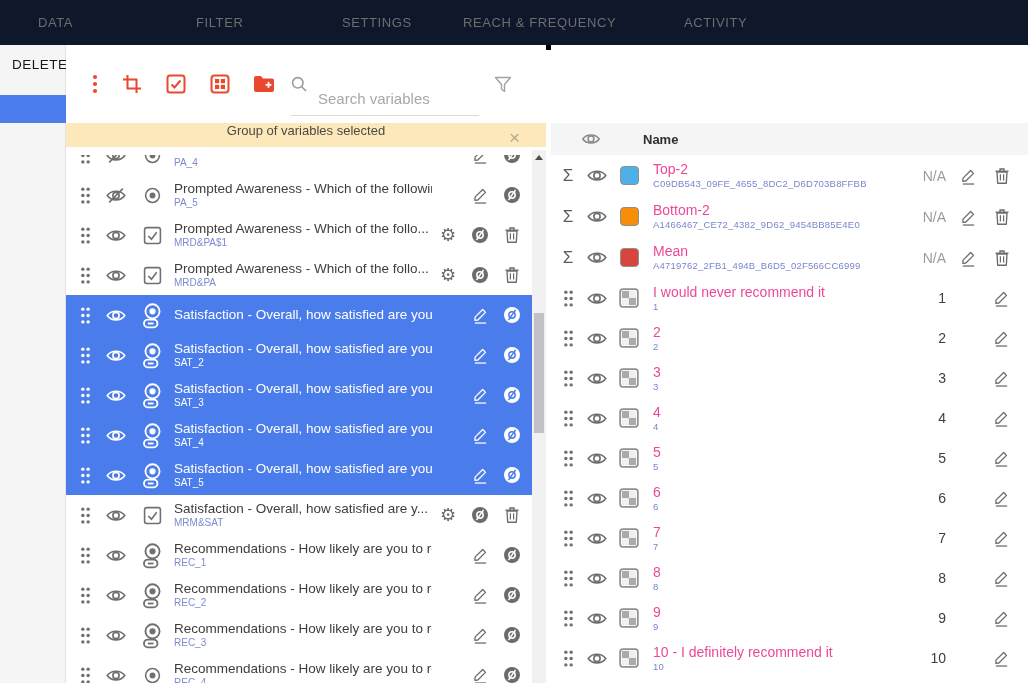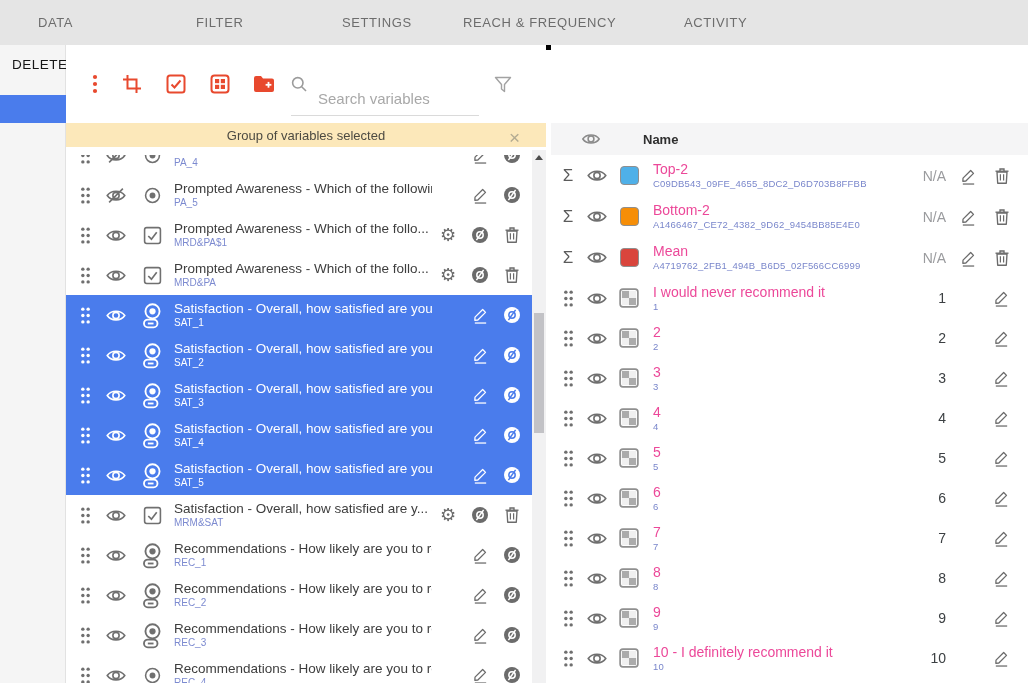--- a/index.html
+++ b/index.html
@@ -3,41 +3,41 @@
 <meta charset="utf-8">
 <style>
   html,body{margin:0;padding:0;}
   body{
     width:1028px;height:683px;position:relative;overflow:hidden;
     background:#ffffff;font-family:"Liberation Sans","DejaVu Sans",sans-serif;
     -webkit-font-smoothing:antialiased;
   }
   svg{display:block}
   
-  .nav{position:absolute;left:0;top:0;width:1028px;height:45px;background:#e5e5e5;border-bottom:5px solid #000000;}
+  .nav{position:absolute;left:0;top:0;width:1028px;height:45px;background:#0f172a;border-bottom:5px solid #000000;}
   .nav .tab{position:absolute;top:15px;font-size:13px;font-weight:500;color:#6d6d6d;letter-spacing:.6px;cursor:pointer;white-space:nowrap;}
   
   .sidebar{position:absolute;left:0;top:45px;width:65px;height:638px;background:#f5f5f5;border-right:1px solid #e2e2e2;}
   .delete-btn{position:absolute;left:12px;top:12px;font-size:13.5px;font-weight:500;color:#161616;letter-spacing:.5px;cursor:pointer;}
   .side-sel{position:absolute;left:0;top:50px;width:66px;height:28px;background:#4a7cec;cursor:pointer;}
   
   .left-panel{position:absolute;left:66px;top:45px;width:480px;height:638px;background:#fff;}
   .toolbar{position:relative;height:78px;display:flex;align-items:center;}
   .tb{cursor:pointer;flex:none;}
   .tb-kebab{margin-left:26px;}
   .tb-crop{margin-left:24px;}
   .tb-check{margin-left:24px;}
   .tb-grid{margin-left:24px;}
   .tb-folder{margin-left:23px;}
   .search-wrap{margin-left:16px;width:188px;display:flex;align-items:center;border-bottom:1px solid #dadada;padding-bottom:7px;margin-top:7px;}
   .search-wrap input{border:none;outline:none;background:transparent;width:158px;margin-left:9px;font-size:15px;color:#666;font-family:inherit;margin-top:29px;}
   .search-wrap input::placeholder{color:#a8a8a8;}
   .tb-funnel{margin-left:15px;}
   
-  .banner{position:relative;height:24px;background:#fce8ba;display:flex;align-items:center;justify-content:center;}
+  .banner{position:relative;height:24px;background:#fce8ba;display:flex;align-items:flex-start;justify-content:center;}
   .banner-text{font-size:13px;color:#4c4a42;}
   .banner-close{position:absolute;right:26px;top:4px;font-size:19px;color:#b3ab92;cursor:pointer;line-height:22px;}
   
   .vlist{position:absolute;left:0;top:110px;width:466px;height:528px;overflow:hidden;}
   .lrow{display:flex;align-items:center;height:40px;padding:0 4px 0 12px;color:#666;background:#fff;box-sizing:border-box;cursor:pointer;justify-content:space-between;}
   .lrow[data-clip="true"]{margin-top:-20px;}
   .lrow[data-selected="true"]{background:#4a7cec;color:#fff;}
   .lrow .cell{flex:none;display:flex;align-items:center;justify-content:center;}
   .c-drag{width:14px;margin-right:13px;color:#6f6f6f;}
   .c-eye{width:22px;margin-right:13px;color:#707070;}
@@ -394,21 +394,20 @@
     </span>
     <span class="cell c-type">
 
       <svg class="t-ic t-radiolink" width="23" height="27" viewBox="0 0 22 26">
             <use href="#sym-radiolink"></use>
           </svg>
 
     </span>
     <span class="ltext">
       <span class="ltitle">Satisfaction - Overall, how satisfied are you wi...</span>
-      <span class="lsub">SAT_1</span>
     </span>
     <span class="acts">
       <span class="acell cellA"></span>
       <span class="acell cellB">
         <svg class="ic i-pencil" width="17" height="18" viewBox="0 0 18 19">
               <use href="#sym-pencil"></use>
             </svg>
 
       </span>
       <span class="acell cellC">

